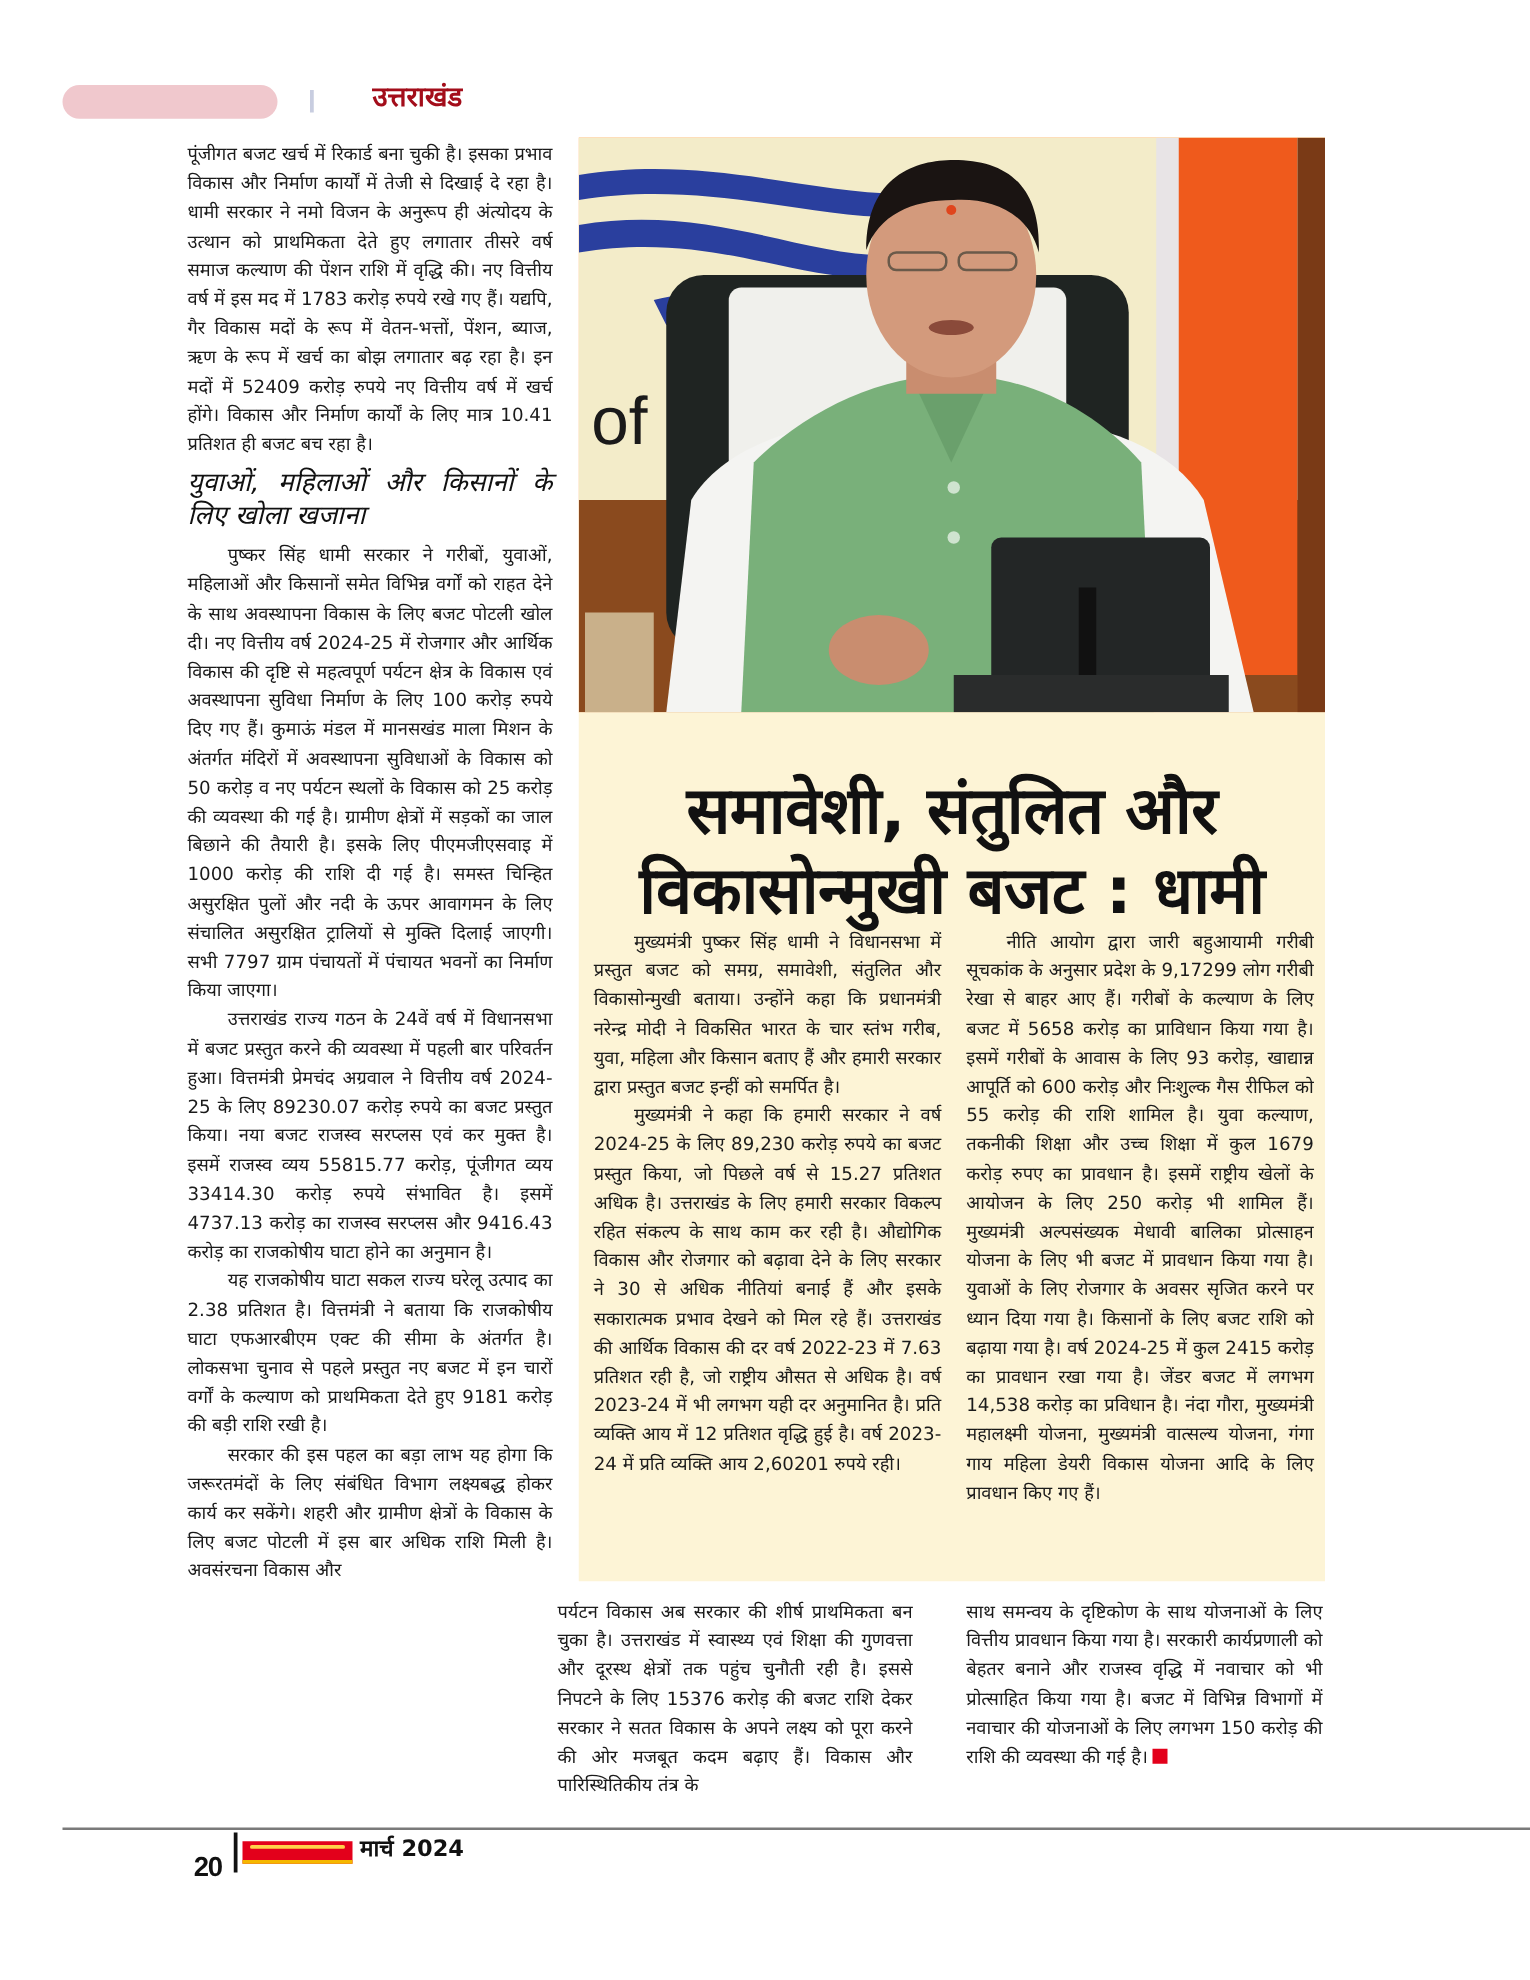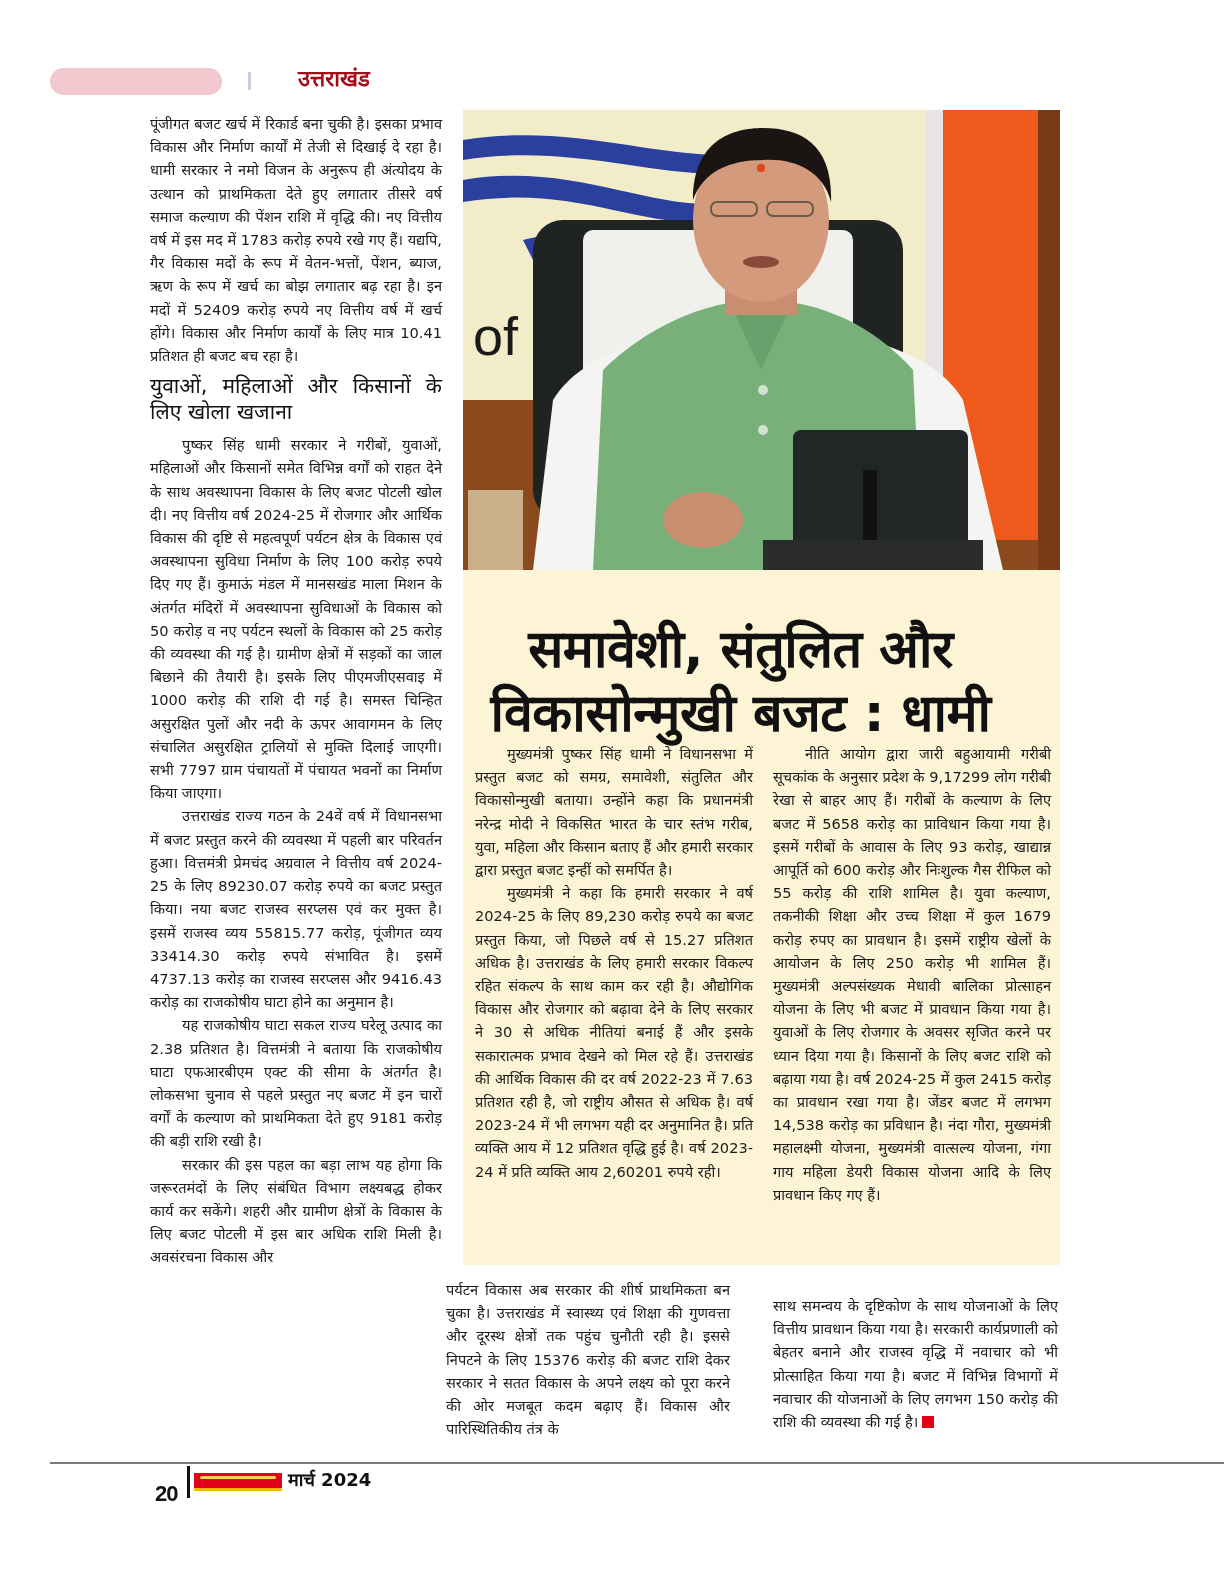--- a/index.html
+++ b/index.html
@@ -12,35 +12,35 @@
   .hdr-sep { position: absolute; left: 248px; top: 72px; width: 3px; height: 18px; background: #c8cde0; }
   .hdr-section { position: absolute; left: 298px; top: 62px; font-size: 22px; font-weight: bold;
                  color: #a30d1a; line-height: 34px; text-align: right; }
 
   
   .col { position: absolute; font-size: 14.6px; line-height: 23.2px; text-align: justify;
          text-align-last: left; hyphens: none; }
   .col p { margin: 0; }
   .col p.indent { text-indent: 2.2em; }
   .col-left { left: 150px; top: 112px; width: 292px; }
-  .subhead { font-size: 21px; line-height: 26px; font-weight: normal; margin: 6px 0 8px 0; color: #111; }
+  .subhead { font-size: 21px; line-height: 26px; font-weight: normal; margin: 6px 0 8px 0; color: #111; font-style: italic; }
 
   
   .photo { position: absolute; left: 463px; top: 110px; width: 597px; height: 460px; overflow: hidden;
            background: #fdba74; }
 
   
   .box { position: absolute; left: 463px; top: 570px; width: 597px; height: 695px; background: #fdf4d6; }
-  .headline { position: absolute; left: 442px; top: 582px; width: 597px; text-align: center;
+  .headline { position: absolute; left: 463px; top: 582px; width: 597px; text-align: center;
               font-family: "DejaVu Sans", sans-serif; font-weight: bold; font-size: 52px; line-height: 64px;
               color: #111; letter-spacing: -0.5px; }
   .col-mid { left: 475px; top: 742px; width: 278px; }
   .col-right { left: 773px; top: 742px; width: 278px; }
   .col-mid2 { left: 446px; top: 1278px; width: 284px; }
-  .col-right2 { left: 773px; top: 1278px; width: 285px; margin-top: 16px; }
+  .col-right2 { left: 773px; top: 1278px; width: 285px; }
   .end-mark { display: inline-block; width: 12px; height: 12px; background: #e3001b; vertical-align: -1px; margin-left: 4px; }
 
   
   .foot-rule { position: absolute; left: 50px; top: 1462px; width: 1174px; height: 2px; background: #7a7a7a; }
   .page-num { position: absolute; left: 155px; top: 1466px; font-size: 22px; font-weight: bold; color: #111;
               font-family: "Liberation Sans", sans-serif; letter-spacing: -1px; line-height: 30px; margin-top: 13px; }
   .foot-bar { position: absolute; left: 187px; top: 1466px; width: 3px; height: 32px; background: #111; }
   .mag-logo { position: absolute; left: 194px; top: 1473px; width: 88px; height: 15px; background: #e3001b;
               border-bottom: 3px solid #f5b800; }
   .mag-logo span { display:block; margin: 3px 6px; height: 3px; background: #ffd24a; border-radius: 2px; }

